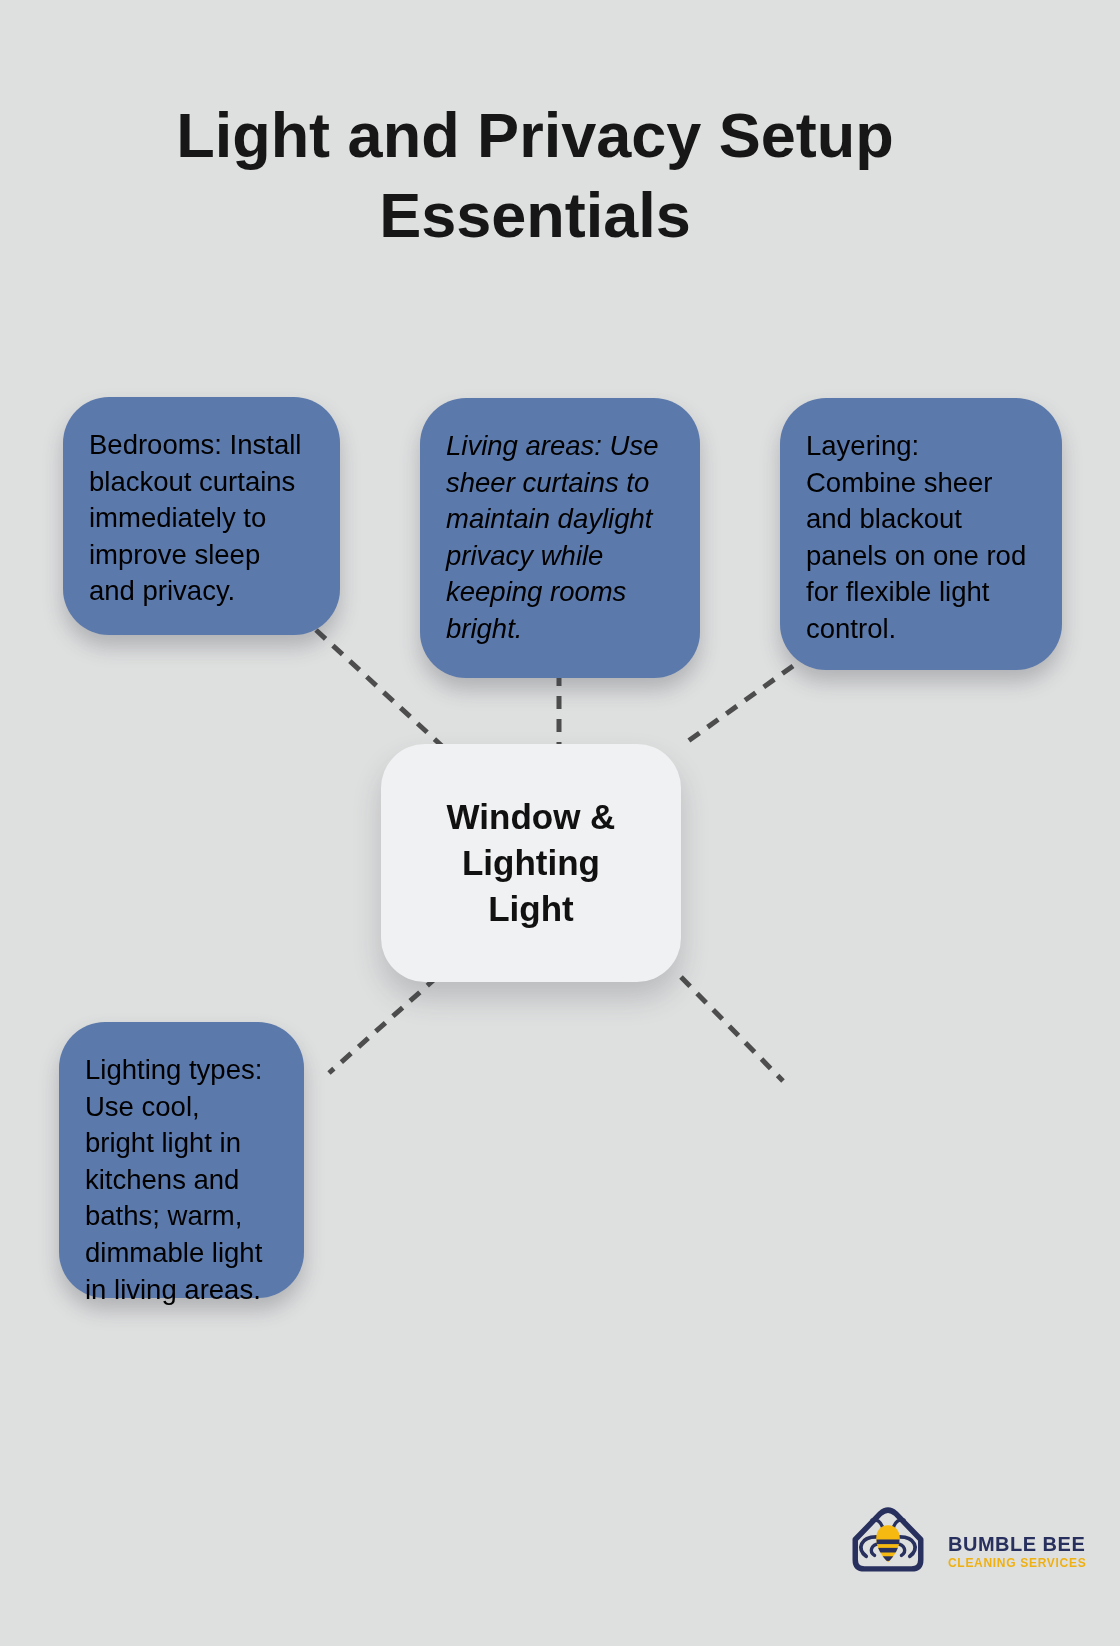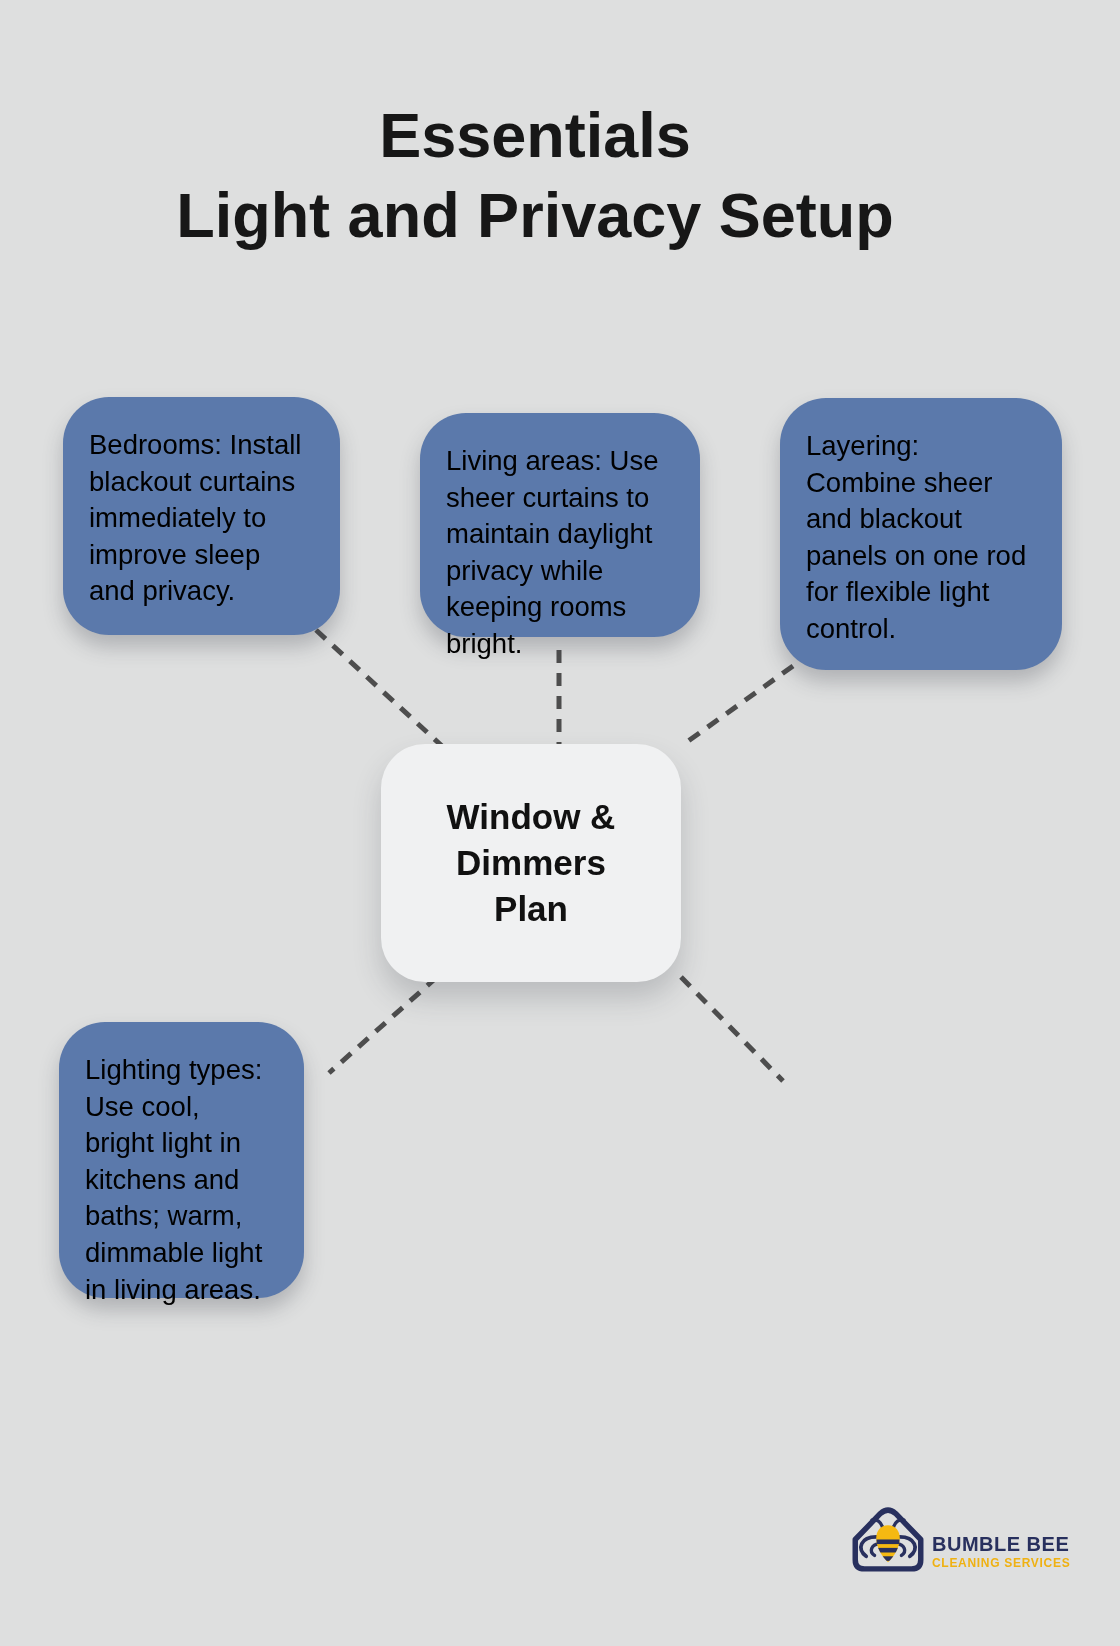--- a/index.html
+++ b/index.html
@@ -23,49 +23,49 @@
     position:absolute;z-index:2;
     background:#5b79ab;
     border-radius:46px;
     color:#000000;
     font-size:27.5px;line-height:36.6px;
     padding:30px 29px 24px 26px;
     box-shadow:0 12px 20px rgba(60,66,74,0.28);
   }
   .node p{margin:0;}
   .node-bedrooms{left:63px;top:397px;width:277px;height:238px;}
-  .node-living-areas{left:420px;top:413px;width:280px;height:224px;}
+  .node-living-areas{left:420px;top:398px;width:280px;height:280px;font-style:italic;}
   .node-layering{left:780px;top:398px;width:282px;height:272px;}
   .node-lighting-types{left:59px;top:1022px;width:245px;height:276px;}
   .node-dimmers-bulbs{left:780px;top:1055px;width:282px;height:350px;padding-right:36px;}
   .center-node{
     position:absolute;z-index:3;
     left:381px;top:744px;width:300px;height:238px;
     background:#f0f1f2;border-radius:44px;
     box-shadow:0 16px 28px rgba(60,66,74,0.22);
     display:flex;align-items:center;justify-content:center;
     text-align:center;
     font-size:35px;line-height:46px;font-weight:bold;color:#111;
     padding:0 50px;
   }
   .center-node span{display:block;}
-  .brand{position:absolute;z-index:2;left:846px;top:1500px;display:flex;align-items:flex-start;}
+  .brand{position:absolute;z-index:2;left:846px;top:1500px;display:flex;align-items:flex-start;gap:16px;}
   .brand-icon svg{width:84px;height:84px;display:block;}
   .brand-text{margin-left:2px;padding-top:34px;}
   .brand-name{font-size:20px;font-weight:bold;color:#28305e;letter-spacing:0.5px;line-height:21px;white-space:nowrap;}
   .brand-tagline{font-size:12px;font-weight:bold;color:#efb112;letter-spacing:0.7px;line-height:13px;margin-top:2px;white-space:nowrap;}
 </style>
 </head>
 <body>
 
 <div class="canvas">
 
   <h1 class="title">
+    <span>Light and Privacy Setup</span>
     <span>Essentials</span>
-    <span>Light and Privacy Setup</span>
   </h1>
 
   <svg class="connectors" width="1120" height="1646" viewBox="0 0 1120 1646">
     <line x1="316" y1="630" x2="442" y2="746" stroke="#4d4d4d" stroke-width="5" stroke-dasharray="13 10"></line>
     <line x1="559" y1="650" x2="559" y2="748" stroke="#4d4d4d" stroke-width="5" stroke-dasharray="13 10"></line>
     <line x1="793" y1="666" x2="684" y2="744" stroke="#4d4d4d" stroke-width="5" stroke-dasharray="13 10"></line>
     <line x1="437" y1="977" x2="329" y2="1073" stroke="#4d4d4d" stroke-width="5" stroke-dasharray="13 10"></line>
     <line x1="681" y1="977" x2="783" y2="1081" stroke="#4d4d4d" stroke-width="5" stroke-dasharray="13 10"></line>
   </svg>
 
@@ -82,21 +82,21 @@
   </div>
 
   <div class="node node-lighting-types">
     <p>Lighting types: Use cool, bright light in kitchens and baths; warm, dimmable light in living areas.</p>
   </div>
 
 
   <div class="center-node">
     <div>
       <span>Window &amp;</span>
-      <span>Dimmers Plan</span>
+      <span>Lighting Light</span>
     </div>
   </div>
 
   <div class="brand">
     <span class="brand-icon">
       <svg viewBox="0 0 100 100">
         <defs>
           <clipPath id="beeclip">
             <path d="M50,30 C59,30 64,37 64,45 C64,57 57,68 50,74 C43,68 36,57 36,45 C36,37 41,30 50,30 Z"></path>
           </clipPath>

